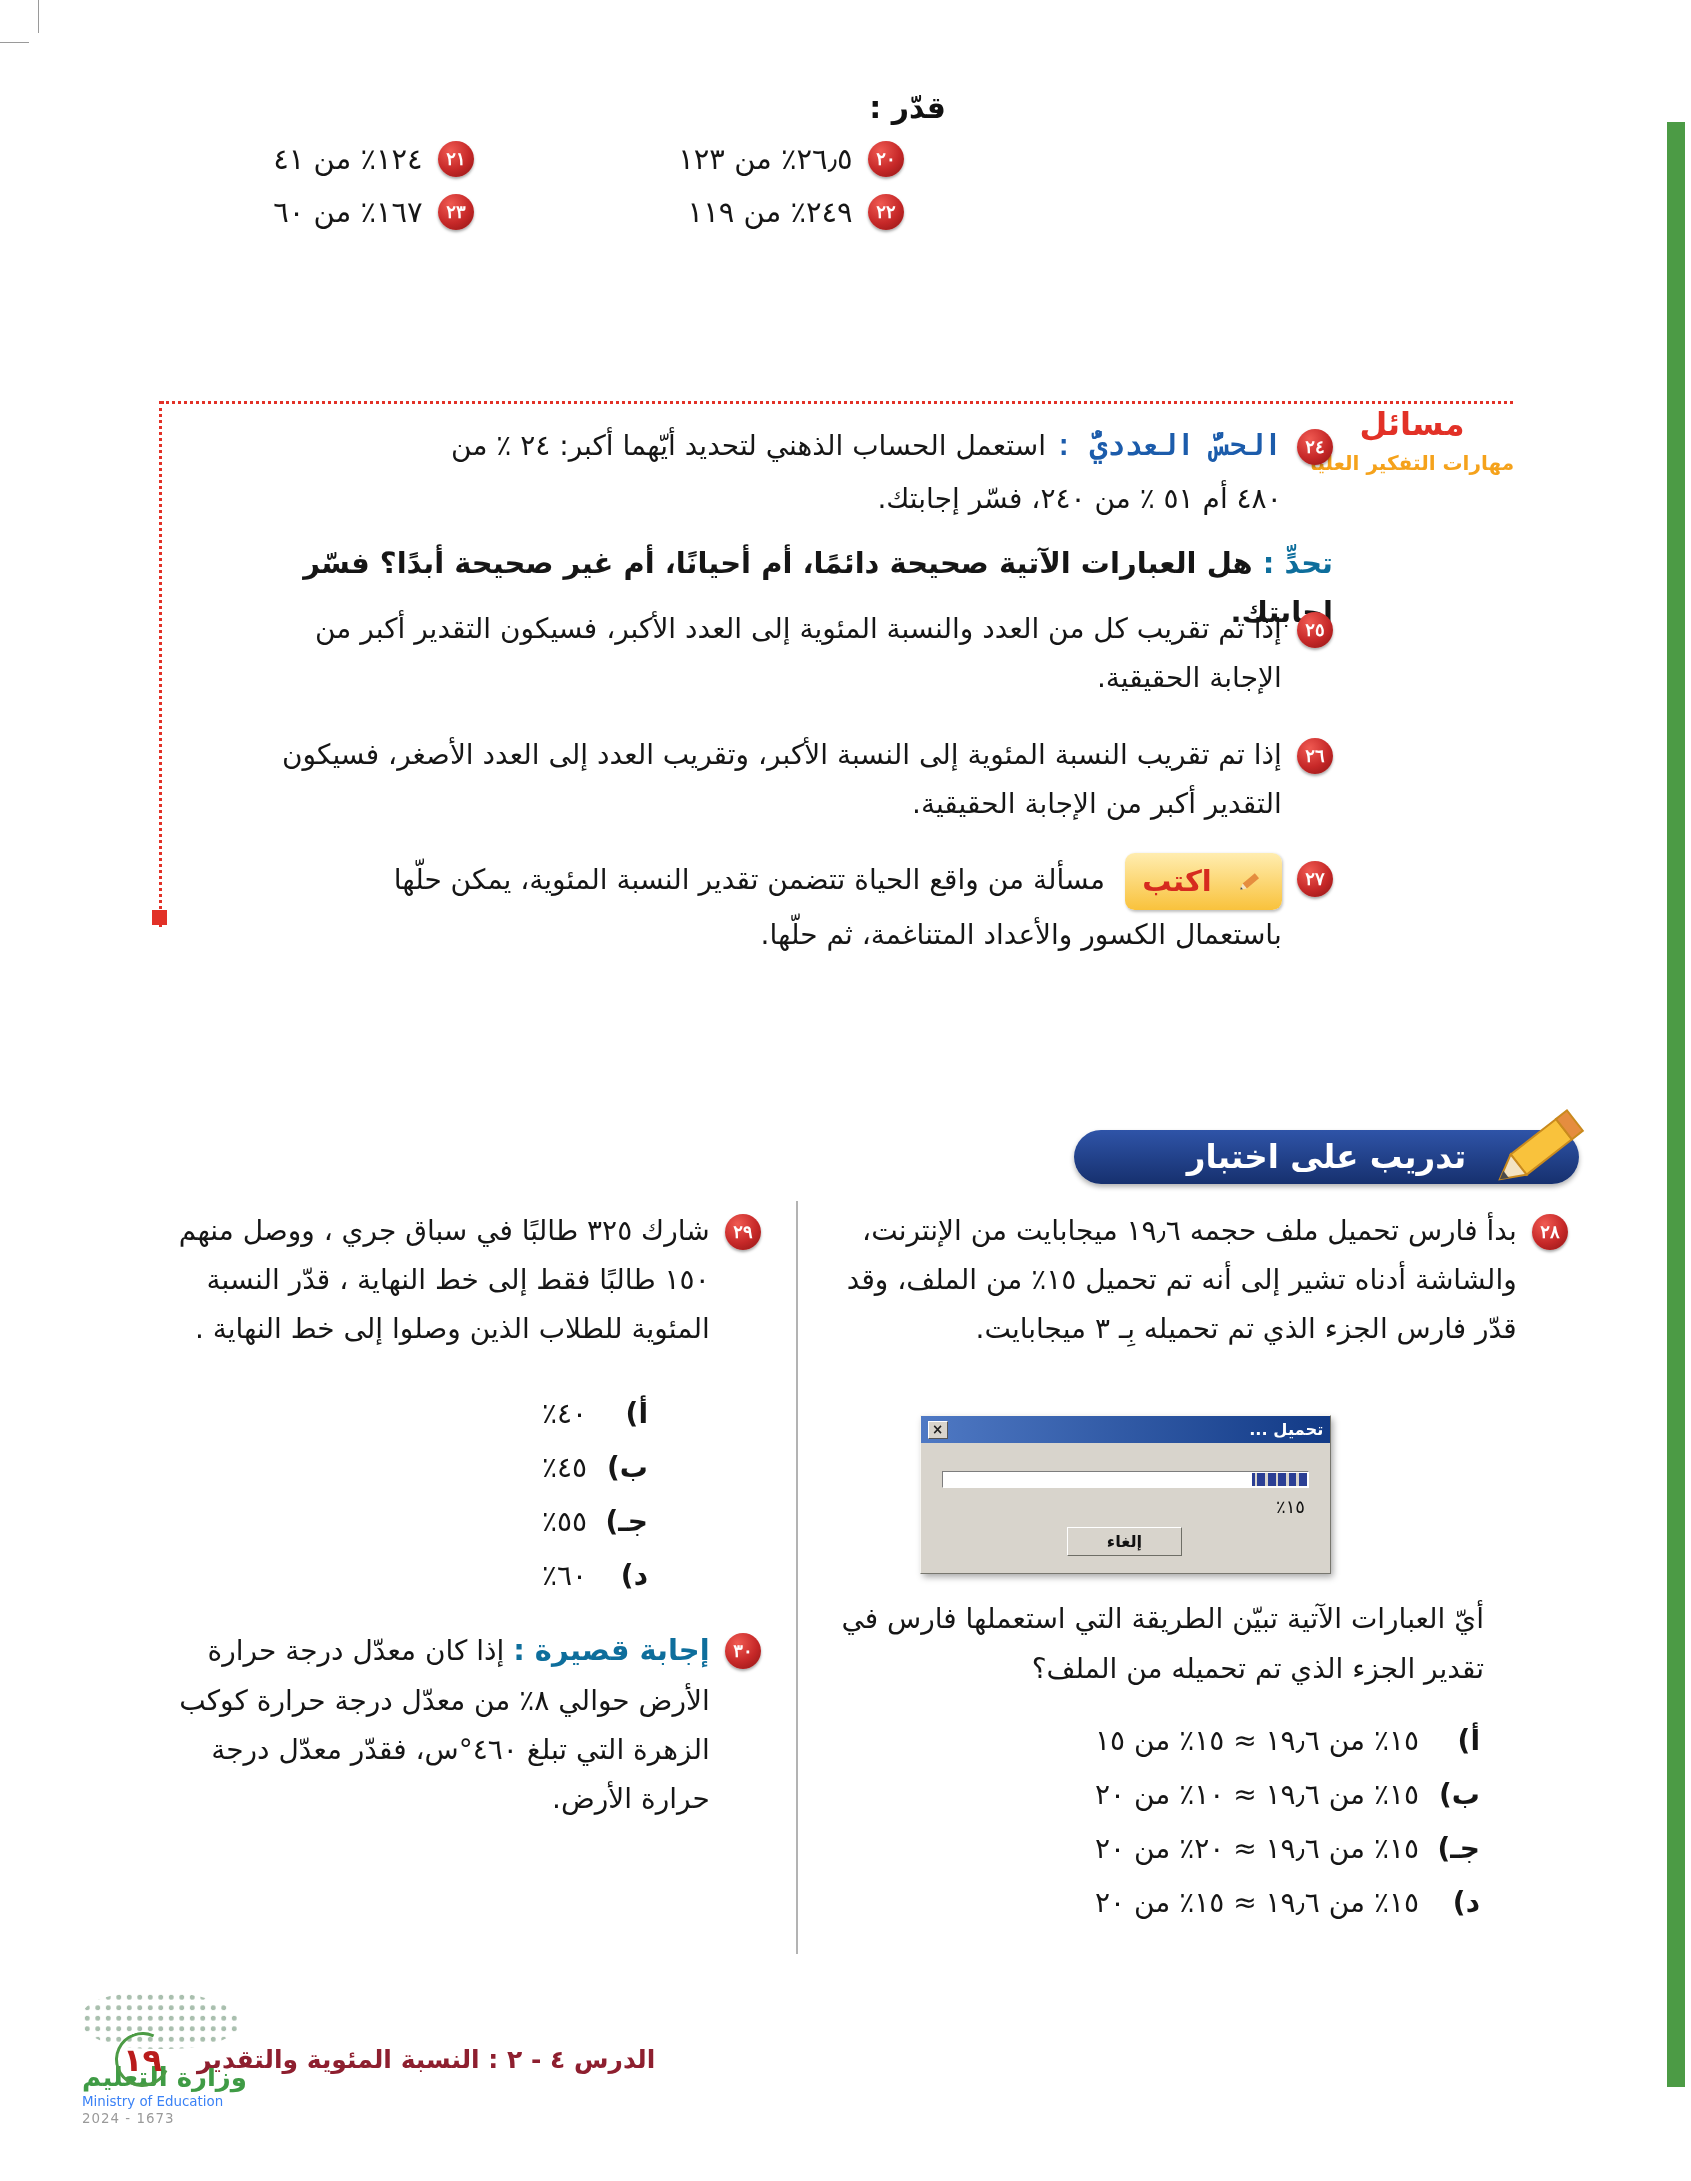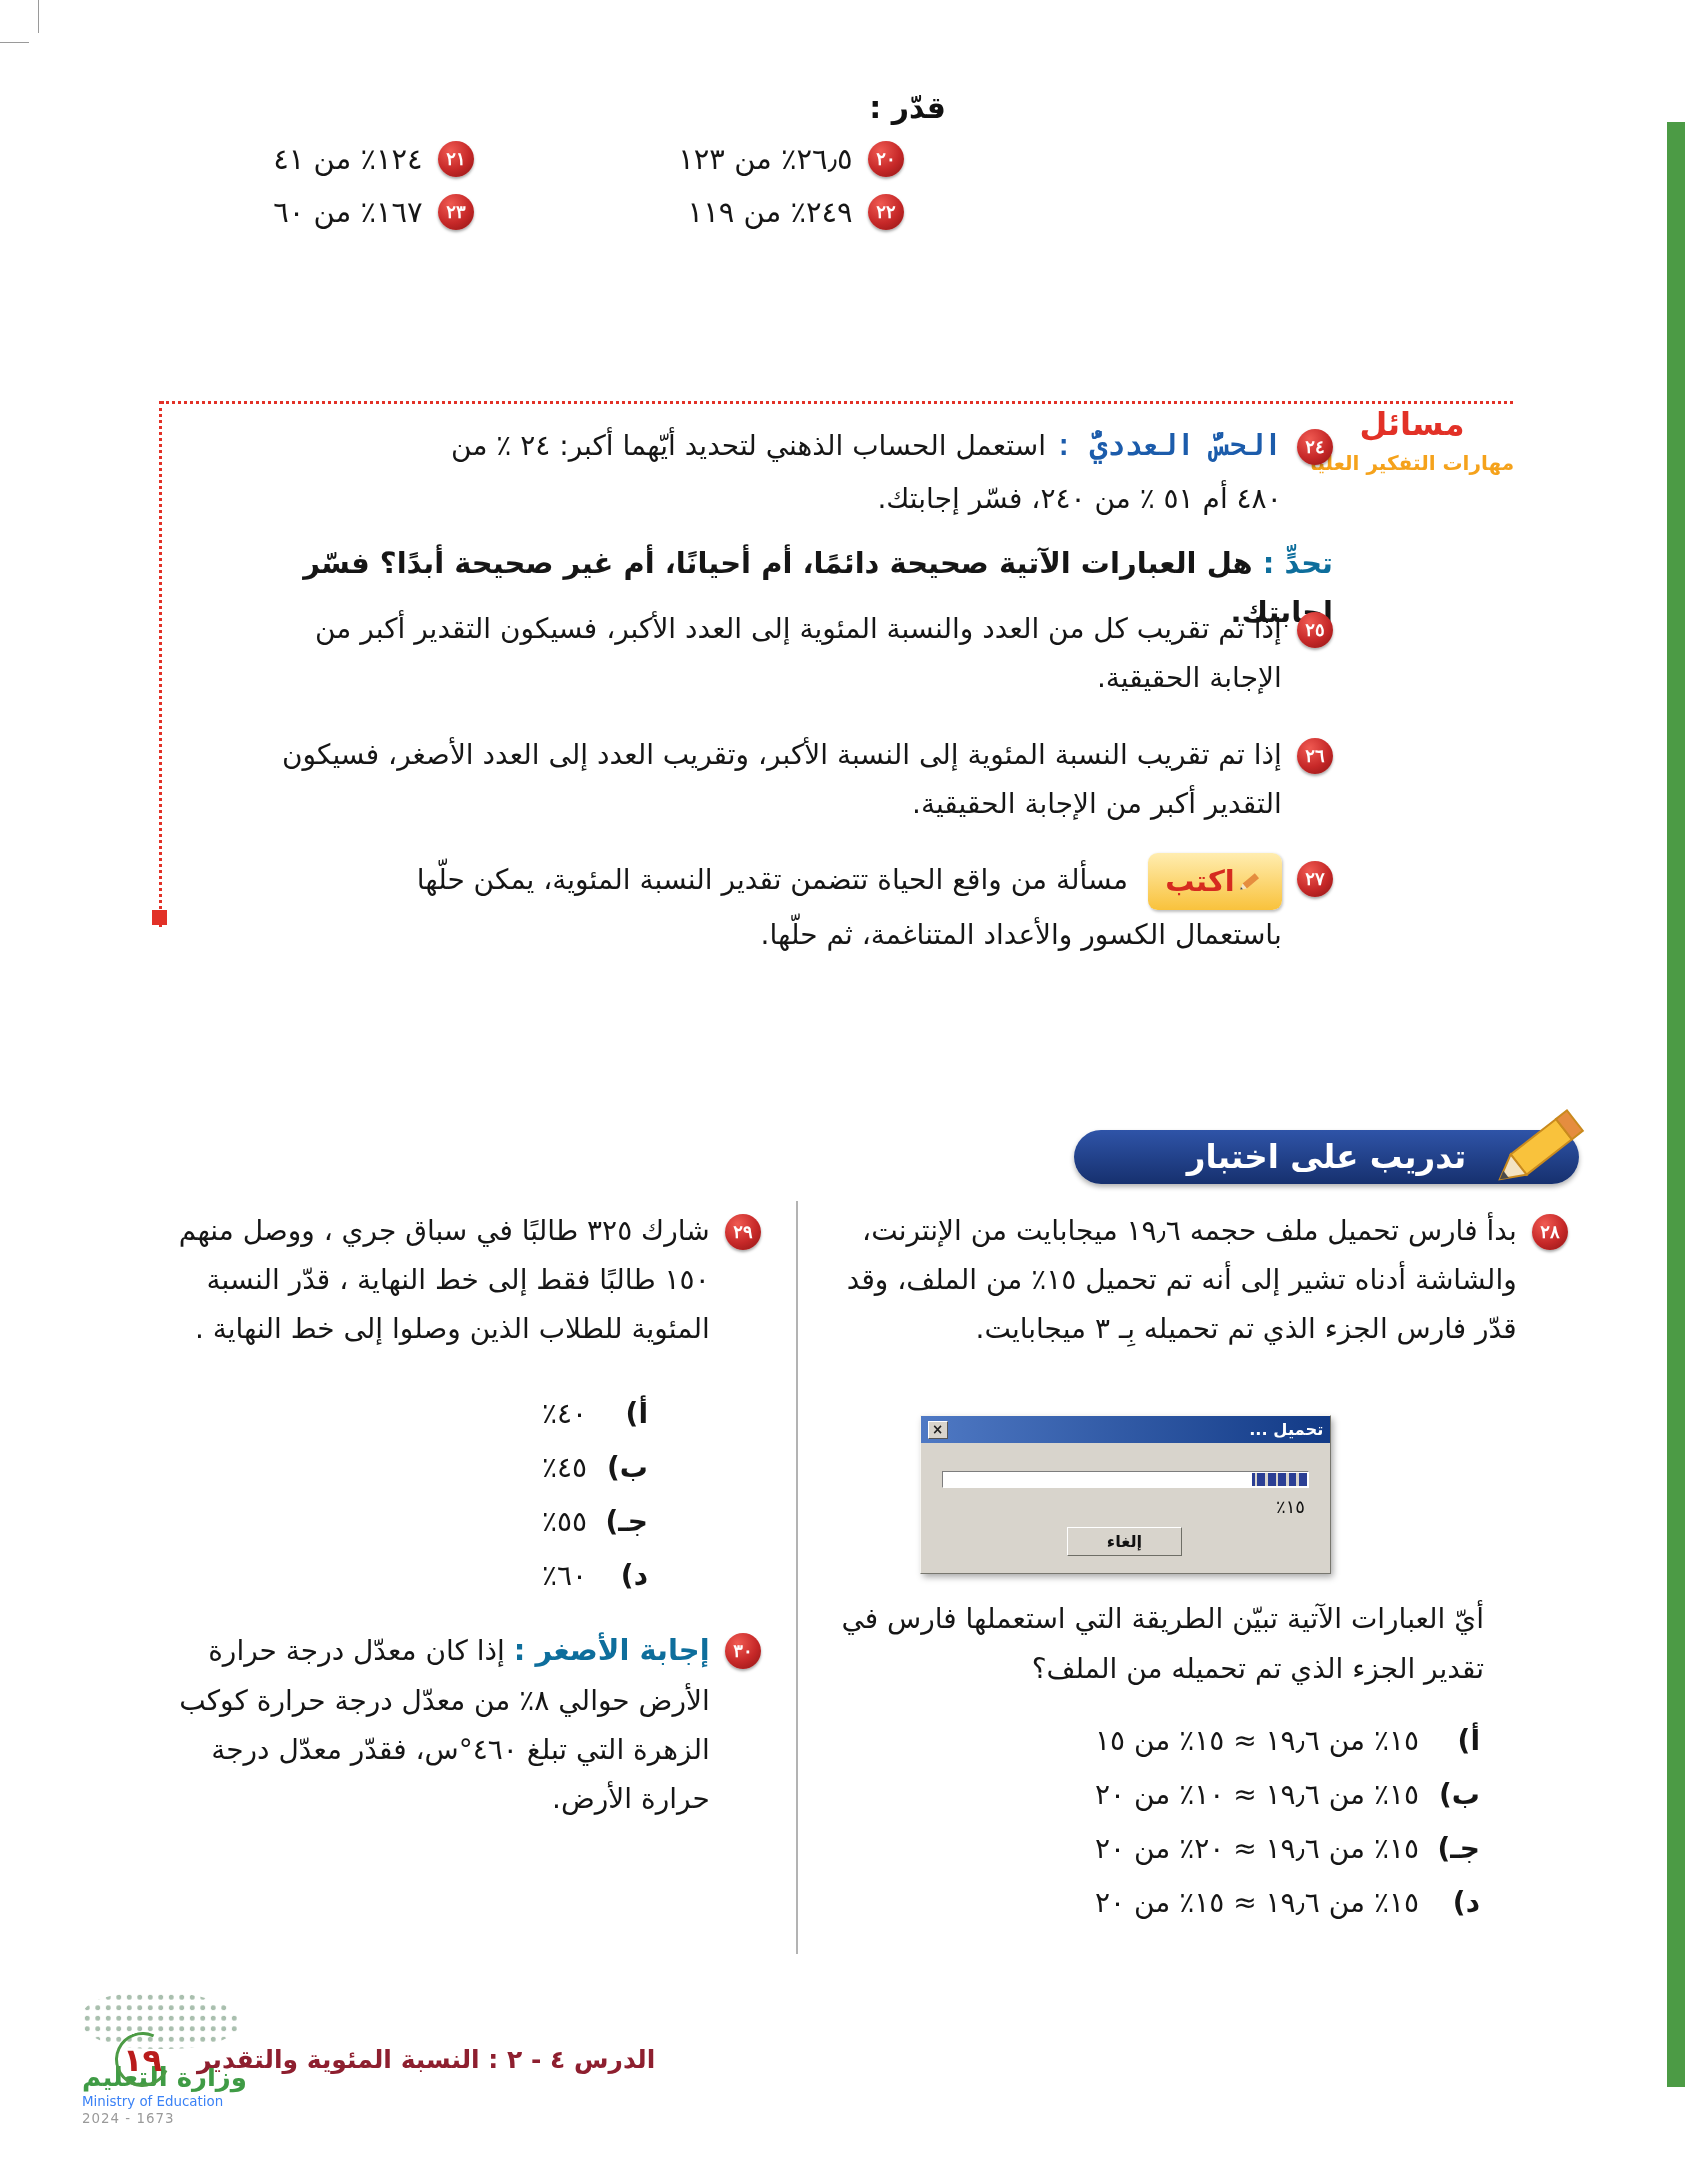--- a/index.html
+++ b/index.html
@@ -56,21 +56,21 @@
   .blue-title { color:#1c5cab; font-weight:bold; font-size:29px;font-family:Liberation Mono, monospace; }
   .teal-title { color:#0e6e9c; font-weight:bold; font-size:29px; }
 
   .challenge { position:absolute; top:539px; right:359px; width:1142px; font-size:29px; font-weight:bold; line-height:1.7; text-align:right; }
 
   .h25 { top:604px; } .h25 .htext { width:1004px; }
   .h26 { top:730px; } .h26 .htext { width:1004px; }
   .h27 { top:853px; } .h27 .htext { width:894px; }
 
   .ketab-wrap {
-    display:inline-flex; align-items:center; gap:1px; vertical-align:middle;
+    display:inline-flex; align-items:center; gap:24px; vertical-align:middle;
     background: linear-gradient(#ffedb0, #f9c23c);
     border-radius:9.6px; padding:2.9px 17px; margin-left:11.5px;
     box-shadow: 1px 1.9px 2.9px rgba(0,0,0,.25);
   }
   .ketab { color:#d62b1f; font-size:29px; font-weight:bold; }
   .mini-pen { width:29px; height:29px; }
 
   
   .banner {
     position:absolute; top:1130px; right:113px; width:505px; height:54px;
@@ -295,21 +295,21 @@
       <span>٥٥٪</span>
     </div>
     <div class="choice">
       <b class="ckey">د)</b>
       <span>٦٠٪</span>
     </div>
   </div>
 
   <div class="hitem p30">
     <span class="badge">٣٠</span>
-    <p class="htext"><b class="teal-title">إجابة الأصغر :</b> <span>إذا كان معدّل درجة حرارة الأرض حوالي ٨٪ من معدّل درجة حرارة كوكب الزهرة التي تبلغ ٤٦٠°س، فقدّر معدّل درجة حرارة الأرض.</span></p>
+    <p class="htext"><b class="teal-title">إجابة قصيرة :</b> <span>إذا كان معدّل درجة حرارة الأرض حوالي ٨٪ من معدّل درجة حرارة كوكب الزهرة التي تبلغ ٤٦٠°س، فقدّر معدّل درجة حرارة الأرض.</span></p>
   </div>
 
   <div class="moe">
     <div class="moe-dots"></div>
     <div class="moe-ar">وزارة التعليم</div>
     <div class="moe-en">Ministry of Education</div>
     <div class="moe-years">2024 - 1673</div>
   </div>
 
   <div class="footer">

